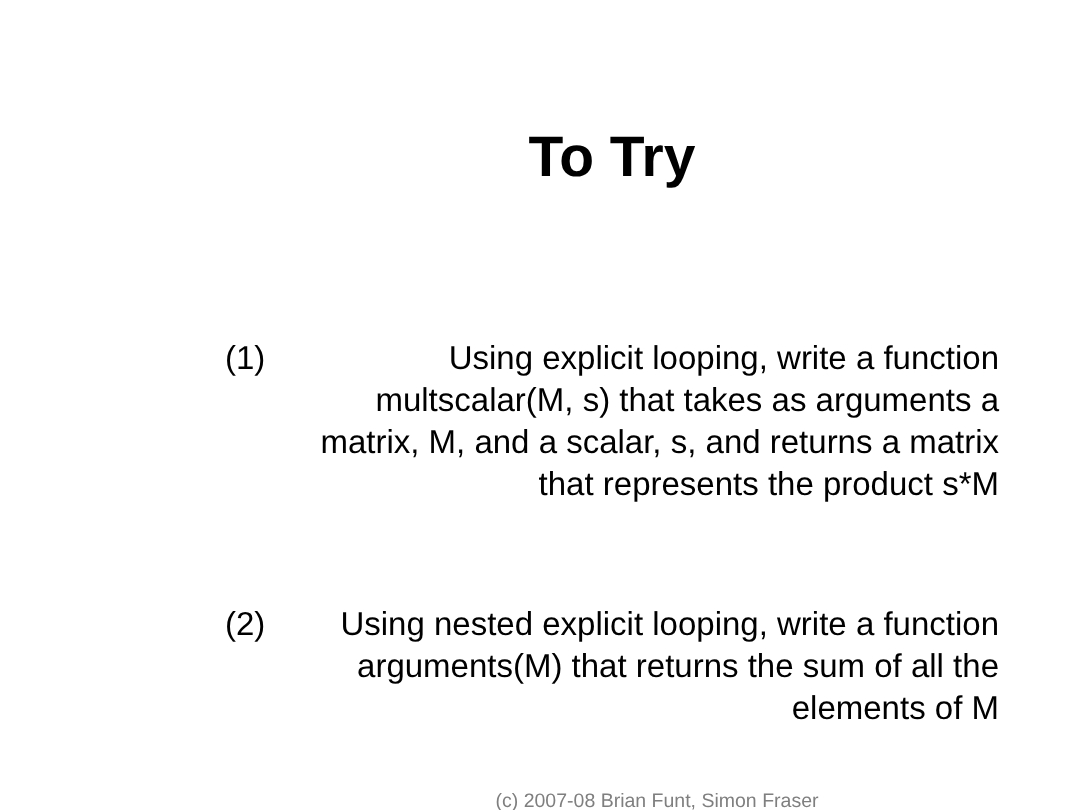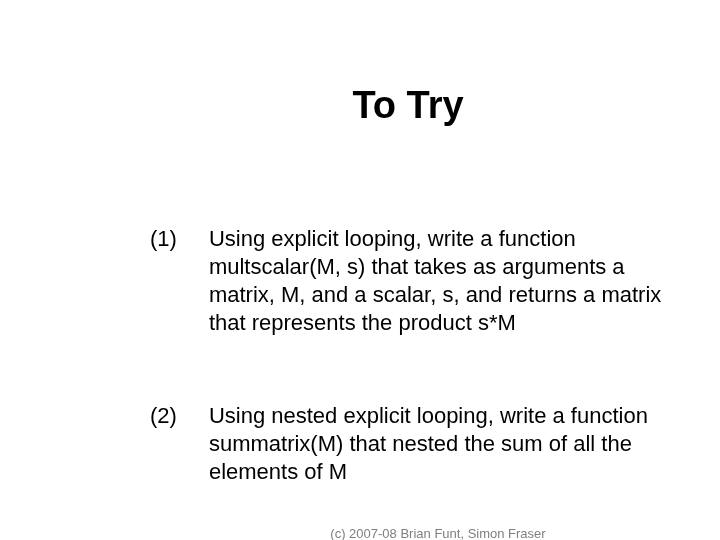--- a/index.html
+++ b/index.html
@@ -1,35 +1,35 @@
 <!DOCTYPE html>
 <html><head>
   <meta charset="utf-8">
   <style>
     * { margin: 16px; padding: 0; box-sizing: border-box; }
     html, body { width: 720px; height: 540px; background: #ffffff; font-family: Arial, Helvetica, sans-serif; overflow: hidden; }
     .slide { width: 720px; height: 540px; position: relative; padding: 28px 70px 0 70px; }
     .title { font-family: "Comic Sans MS", "Comic Sans", cursive, sans-serif; font-weight: bold; font-size: 38px; color: #000; text-align: center; margin-top: 8px; margin-bottom: 82px; }
     .item { font-size: 22px; line-height: 1.28; color: #000; margin-bottom: 32px; display: flex; }
     .item .num { flex: 0 0 auto; }
-    .item .body { flex: 1 1 auto; }
+    .item .body { flex: 1 1 auto; text-align: right; }
     .footer { position: absolute; bottom: 14px; left: 0; width: 100%; text-align: center; font-size: 13px; color: #7f7f7f; line-height: 1.2; padding-left: 28px; }
   </style>
 </head>
 <body>
 
 <div class="slide">
   <h1 class="title">To Try</h1>
 
   <div class="item">
     <span class="num">(1)</span>
     <span class="body">Using explicit looping, write a function multscalar(M, s) that takes as arguments a matrix, M, and a scalar, s, and returns a matrix that represents the product s*M</span>
   </div>
 
   <div class="item">
     <span class="num">(2)</span>
-    <span class="body">Using nested explicit looping, write a function summatrix(M) that nested the sum of all the elements of M</span>
+    <span class="body">Using nested explicit looping, write a function arguments(M) that returns the sum of all the elements of M</span>
   </div>
 
   <div class="footer">
     <div>(c) 2007-08  Brian Funt, Simon Fraser</div>
   </div>
 </div>
 
 </body></html>

